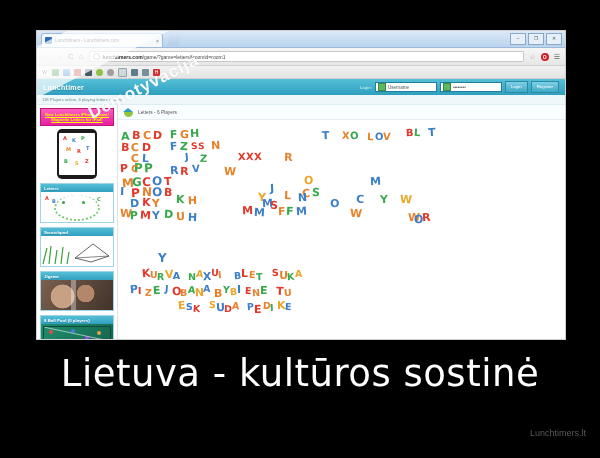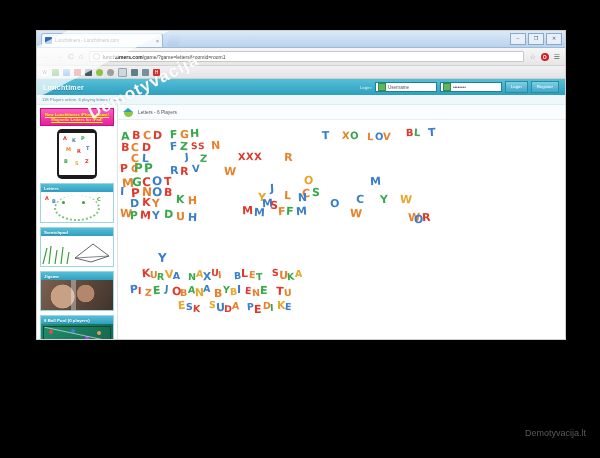--- a/index.html
+++ b/index.html
@@ -409,15 +409,16 @@
             </div>
         </div>
 
       </div>
     </div>
 
     <div class="wm"></div>
     <div class="wm-txt">Demotyvacija</div>
   </div>
 
-  <div class="credit">Demotyvacija.lt</div>
+  <div class="caption">Lietuva - kultūros sostinė</div>
+  <div class="credit">Lunchtimers.lt</div>
 
 </div>
 
 </body></html>

